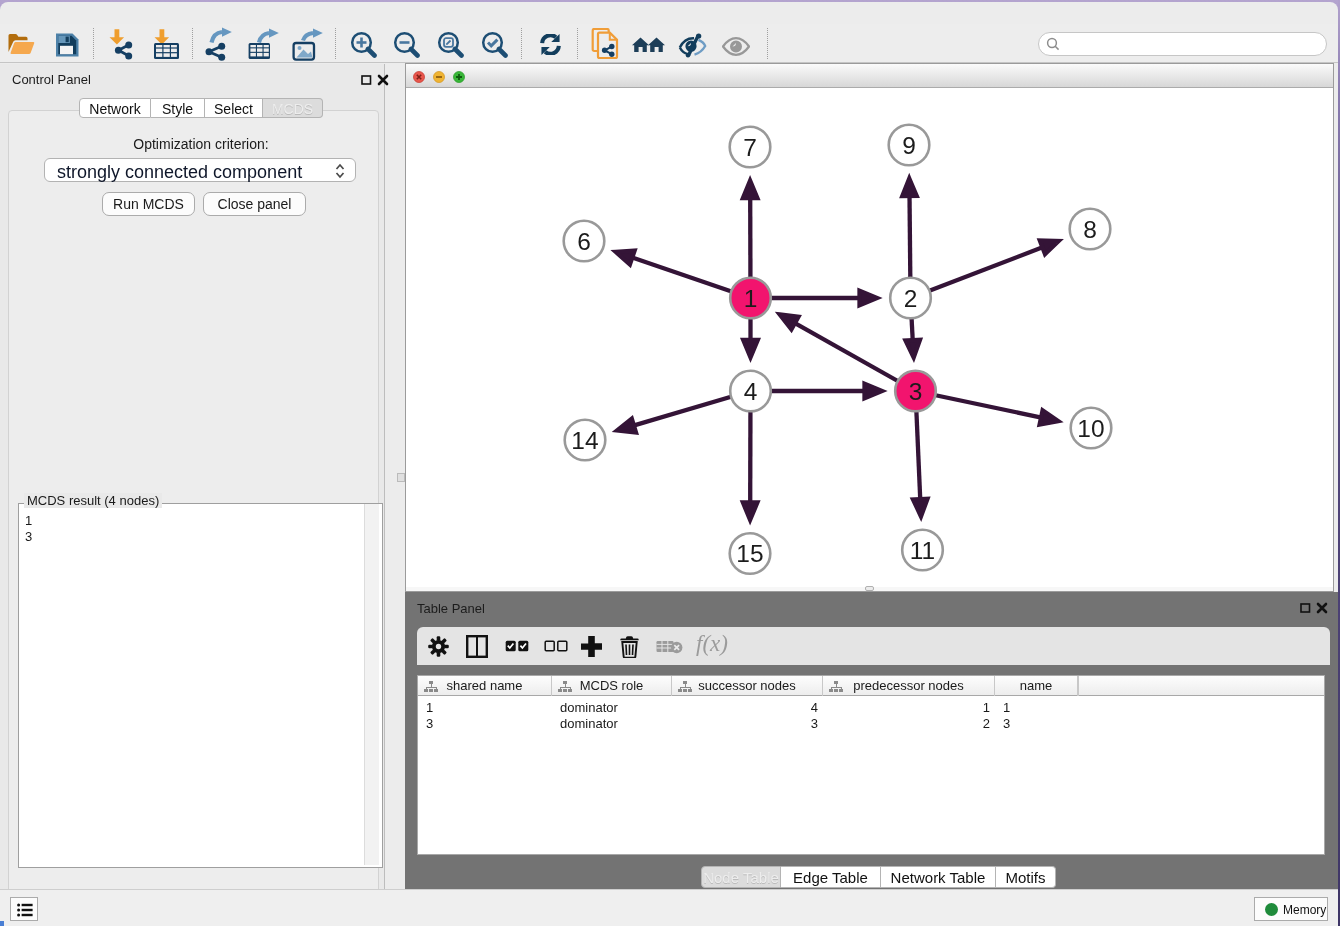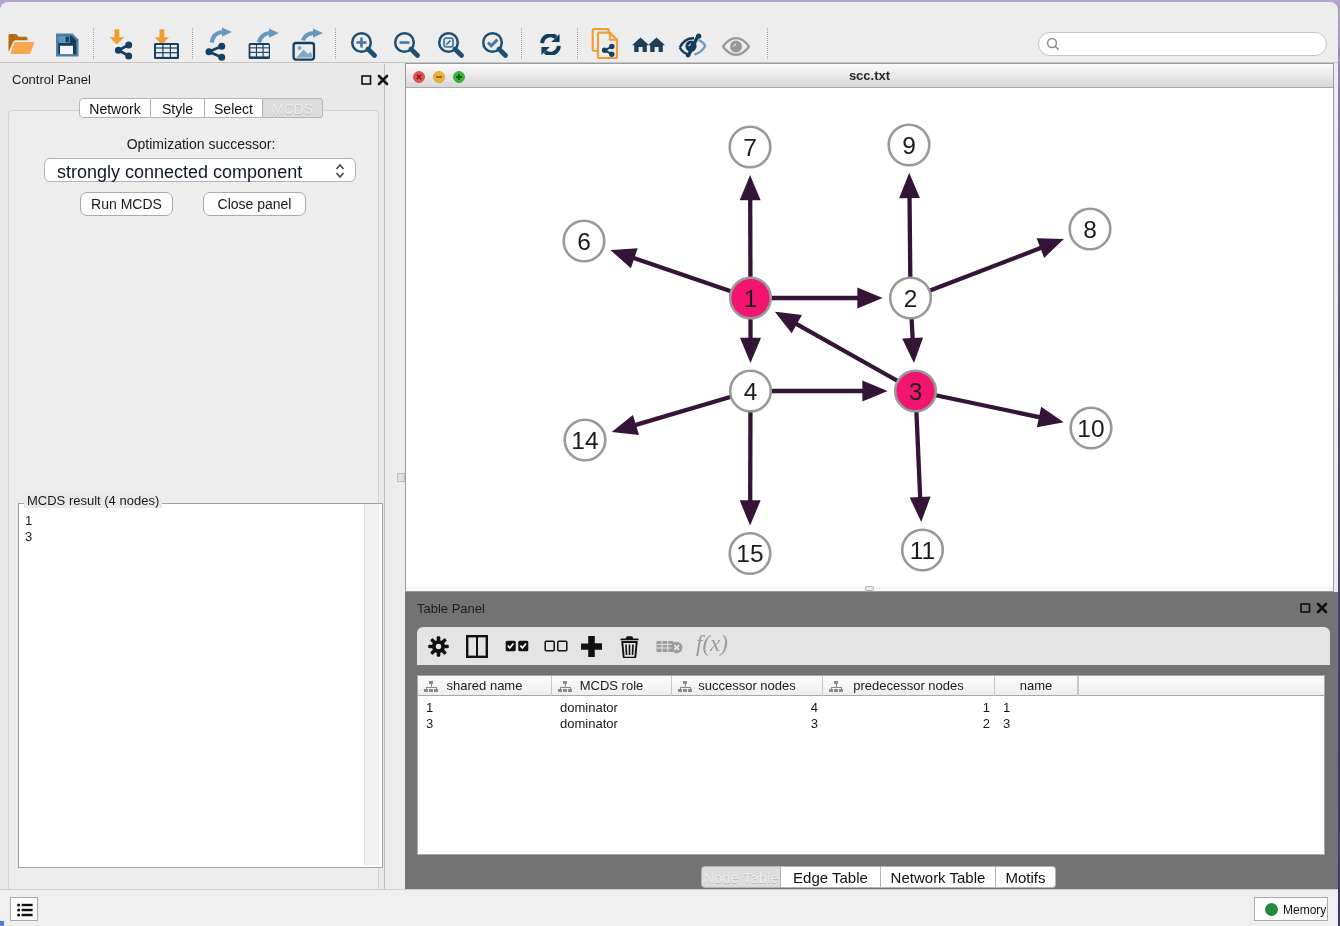--- a/index.html
+++ b/index.html
@@ -204,28 +204,28 @@
     <svg class="abs" style="left:377px;top:10px" width="12" height="12" viewBox="0 0 12 12">
         <path d="M2,2 L10,10 M10,2 L2,10" stroke="#111" stroke-width="2.6" stroke-linecap="round"></path>
       </svg>
     <div id="cp-inner"></div>
     <div class="tabrow" style="left:79px;top:34px;">
       <div class="tab first" style="width:72px;padding:0;">Network</div>
         <div class="tab" style="width:54px;padding:0;">Style</div>
         <div class="tab" style="width:58px;padding:0;">Select</div>
         <div class="tab sel" style="width:60px;padding:0;">MCDS</div>
     </div>
-    <div class="abs" style="left:10px;top:72px;width:382px;text-align:center;font-size:14px;color:#1a1a1a;">Optimization successor:</div>
+    <div class="abs" style="left:10px;top:72px;width:382px;text-align:center;font-size:14px;color:#1a1a1a;">Optimization criterion:</div>
     <div class="abs" style="left:44px;top:94px;width:312px;height:24px;background:#fff;border:1px solid #b3b3b3;border-radius:6px;box-sizing:border-box;">
       <span class="abs" style="left:12px;top:3px;font-size:18px;color:#0f172a;">strongly connected component</span>
       <svg class="abs" style="right:9px;top:4px;" width="12" height="16" viewBox="0 0 12 16">
           <path d="M2.5,6 L6,2 L9.5,6 M2.5,10 L6,14 L9.5,10" fill="none" stroke="#4a4a4a" stroke-width="1.7"></path>
         </svg>
     </div>
-    <div class="abs btnish" style="left:80px;top:128px;width:93px;height:24px;border-radius:7px;text-align:center;line-height:23px;font-size:14px;color:#1a1a1a;">Run MCDS</div>
+    <div class="abs btnish" style="left:102px;top:128px;width:93px;height:24px;border-radius:7px;text-align:center;line-height:23px;font-size:14px;color:#1a1a1a;">Run MCDS</div>
     <div class="abs btnish" style="left:203px;top:128px;width:103px;height:24px;border-radius:7px;text-align:center;line-height:23px;font-size:14px;color:#1a1a1a;">Close panel</div>
 
     <div class="abs" style="left:18px;top:439px;width:365px;height:365px;border:1px solid #9f9f9f;background:#fff;box-sizing:border-box;">
       <div class="abs" style="left:345px;top:0px;width:14px;height:361px;background:#f2f2f2;border-left:1px solid #dcdcdc;"></div>
       <div class="abs" style="left:6px;top:9px;font-size:13px;color:#1a1a1a;">1</div>
       <div class="abs" style="left:6px;top:25px;font-size:13px;color:#1a1a1a;">3</div>
     </div>
     <div class="abs" style="left:24px;top:429px;font-size:13px;color:#1a1a1a;background:#e9e9e9;padding:0 3px;">MCDS result (4 nodes)</div>
   </div>
 
@@ -233,21 +233,20 @@
   <div id="netwin">
     <div id="nw-tbar">
       <svg class="abs" style="left:7px;top:7px" width="64" height="12" viewBox="0 0 64 12">
         <circle cx="6" cy="6" r="5.5" fill="#e9564c" stroke="#c64138" stroke-width="0.8"></circle>
         <path d="M3.8,3.8 L8.2,8.2 M8.2,3.8 L3.8,8.2" stroke="#7e1f16" stroke-width="1.6"></path>
         <circle cx="26" cy="6" r="5.5" fill="#f0b432" stroke="#d69a28" stroke-width="0.8"></circle>
         <path d="M23,6 L29,6" stroke="#8e5f10" stroke-width="1.8"></path>
         <circle cx="46" cy="6" r="5.5" fill="#38b638" stroke="#2f9e2f" stroke-width="0.8"></circle>
         <path d="M43,6 L49,6 M46,3 L46,9" stroke="#0d5b0d" stroke-width="1.8"></path>
       </svg>
-      <div id="nw-title">scc.txt</div>
     </div>
     <div class="abs" style="left:0;bottom:0;width:927px;height:4px;background:#f7f7f7;"></div>
     <div class="abs" style="left:459px;bottom:0;width:9px;height:5px;background:#ececec;border:1px solid #b0b0b0;border-radius:2px;box-sizing:border-box;"></div>
     <svg class="abs" style="left:0;top:25px;" width="927" height="503" viewBox="0 0 927 503" font-family="Liberation Sans,sans-serif">
 <g stroke="#341437" stroke-width="4.3" fill="#341437">
 <line x1="344.5" y1="209.0" x2="344.2" y2="107.5"></line>
 <polygon points="344.1,91.5 351.4,109.0 336.9,109.0"></polygon>
 <line x1="344.5" y1="209.0" x2="224.8" y2="168.0"></line>
 <polygon points="209.7,162.9 228.6,161.7 223.9,175.4"></polygon>
 <line x1="344.5" y1="209.0" x2="455.0" y2="209.0"></line>

